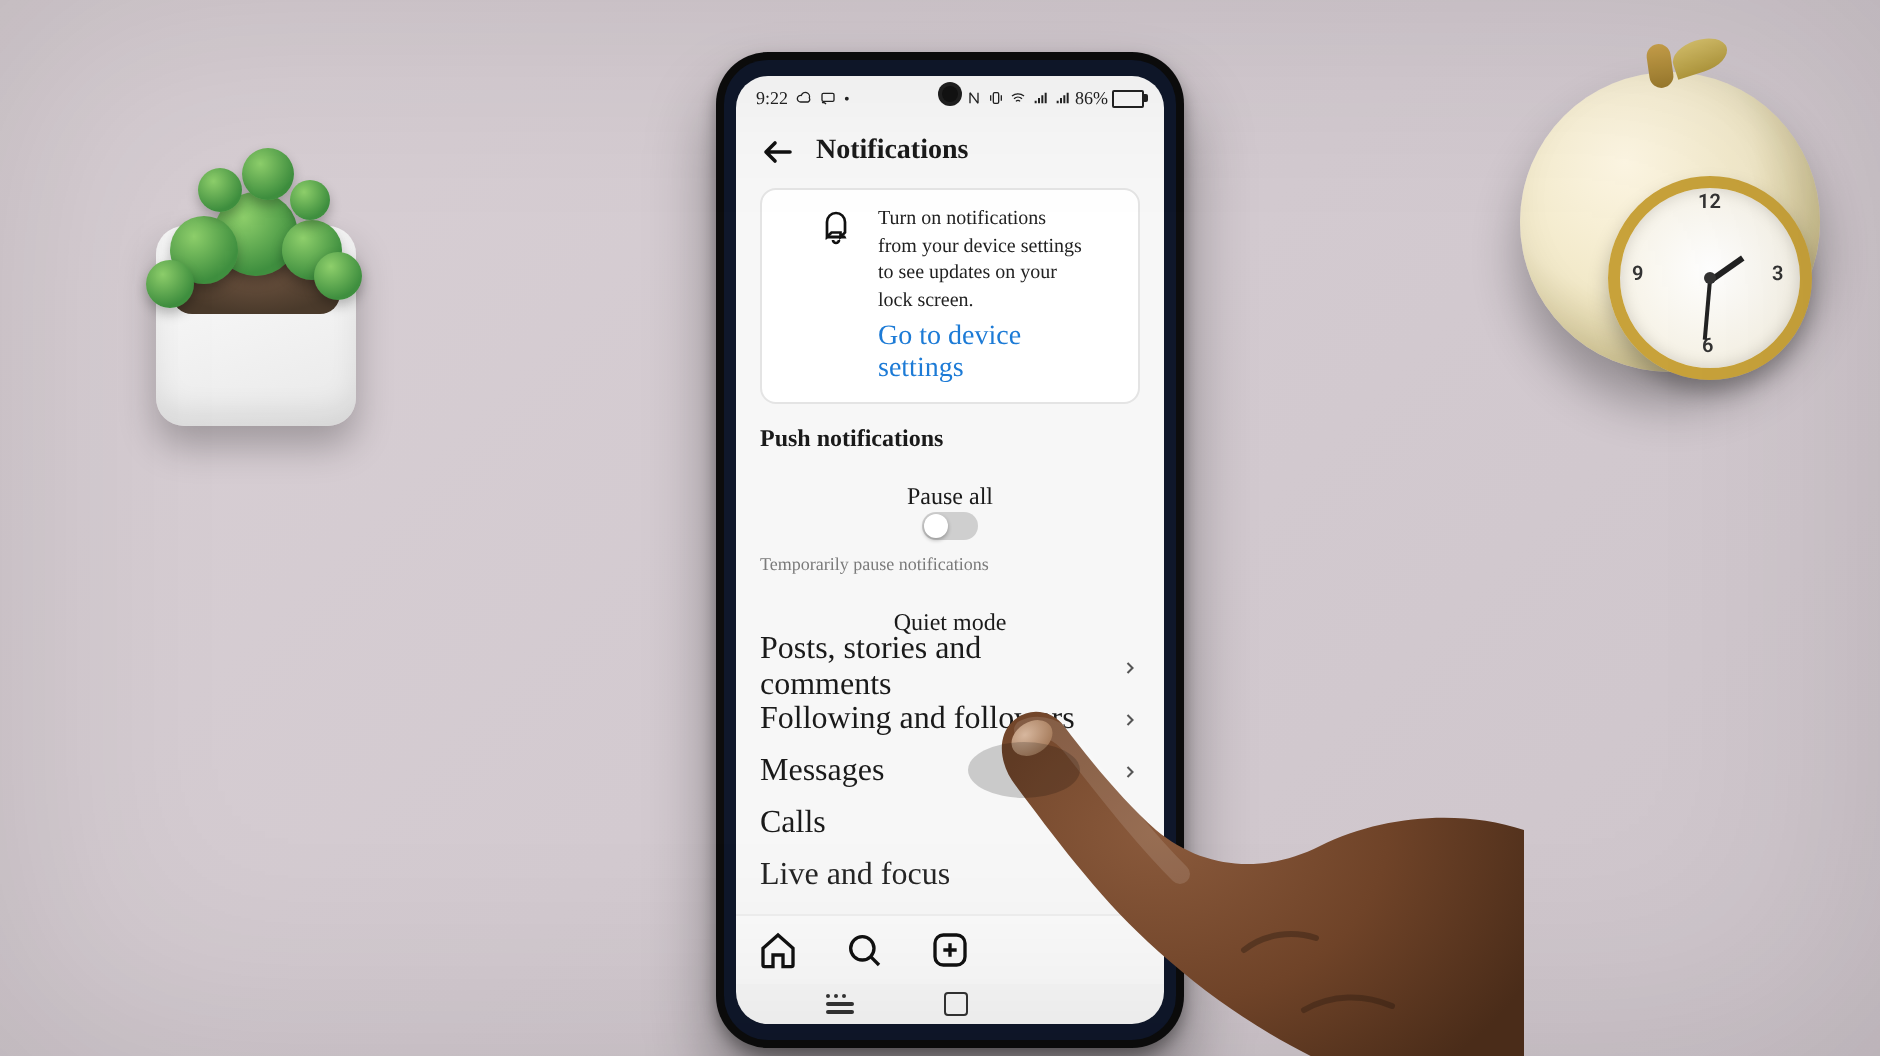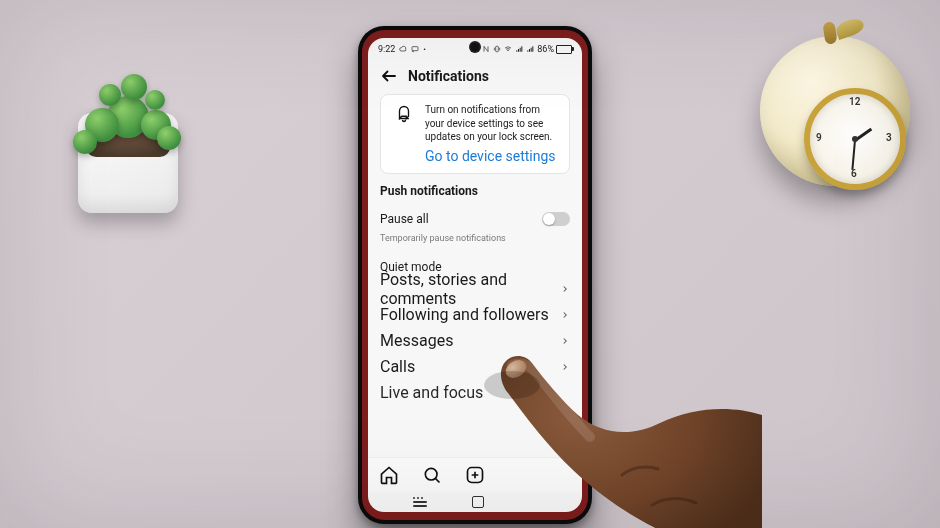--- a/index.html
+++ b/index.html
@@ -55,21 +55,21 @@
   .hand-m{width:30px;height:2px;transform:rotate(95deg);}
   .num{position:absolute;font-size:10px;color:#333;font-weight:600;}
 
   
   .phone{
     position:absolute;left:358px;top:26px;width:226px;height:490px;
     background:#0c0c0c;border-radius:26px;padding:4px;
     box-shadow:0 22px 34px rgba(0,0,0,0.38), 0 4px 8px rgba(0,0,0,0.35);
   }
   .phone-inner{
-    position:relative;width:100%;height:100%;border-radius:22px;background:#7f1d1d;
+    position:relative;width:100%;height:100%;border-radius:22px;background:#0f172a;font-family:Liberation Serif, serif;
   }
   .screen{
     position:absolute;left:6px;right:6px;top:8px;bottom:8px;border-radius:16px;background:#f7f7f7;overflow:hidden;
     display:flex;flex-direction:column;color:#1a1a1a;
   }
   .camera{position:absolute;left:50%;top:13px;width:8px;height:8px;margin-left:-4px;border-radius:50%;background:#111;box-shadow:0 0 0 2px #1e1e1e;z-index:5;}
 
   
   .statusbar{height:22px;display:flex;align-items:center;justify-content:space-between;padding:0 10px;font-size:9px;color:#222;}
   .sb-left{display:flex;gap:4px;align-items:center;}
@@ -80,27 +80,27 @@
   .batt-body::after{content:"";position:absolute;right:-3px;top:1.5px;width:2px;height:4px;background:#222;border-radius:0 1px 1px 0;}
   .batt-fill{height:100%;width:86%;background:#222;}
 
   
   .app-header{height:32px;display:flex;align-items:center;gap:10px;padding:0 12px;}
   .back-btn{width:18px;height:18px;display:flex;align-items:center;justify-content:center;}
   .app-title{font-size:14px;font-weight:700;}
 
   
   .content{flex:1;overflow:hidden;padding:0 12px 0 12px;}
-  .notice{display:flex;gap:10px;border:1px solid #e4e4e4;border-radius:8px;padding:8px 12px;margin:2px 0 10px 0;background:#fff;}
+  .notice{display:flex;gap:10px;border:1px solid #e4e4e4;border-radius:8px;padding:8px 26px;margin:2px 0 10px 0;background:#fff;}
   .bell{width:22px;height:22px;flex:none;display:flex;align-items:center;justify-content:center;}
   .notice-text{font-size:10px;line-height:1.35;color:#222;}
   .notice-link{color:#1d7bd6;font-size:14px;margin-top:4px;display:inline-block;}
 
   .section-title{font-size:12px;font-weight:700;margin:4px 0 6px;}
-  .row{display:flex;align-items:center;justify-content:space-between;padding:8px 0;}
+  .row{display:flex;align-items:center;justify-content:space-between;padding:8px 0;flex-direction:column;}
   .row .lbl{font-size:12px;}
   .row-desc{font-size:9px;color:#7a7a7a;margin:-2px 0 8px 0;line-height:1.35;}
   .toggle{width:28px;height:14px;border-radius:8px;background:#cfcfcf;position:relative;}
   .toggle::after{content:"";position:absolute;left:1px;top:1px;width:12px;height:12px;border-radius:50%;background:#fff;box-shadow:0 1px 2px rgba(0,0,0,.3);}
   .list-item{display:flex;align-items:center;justify-content:space-between;height:26px;font-size:16px;}
   .chev{width:10px;height:10px;}
   .chev svg{display:block;}
 
   
   .bottomnav{height:34px;display:flex;align-items:center;justify-content:space-around;border-top:1px solid #eee;background:#fafafa;}

